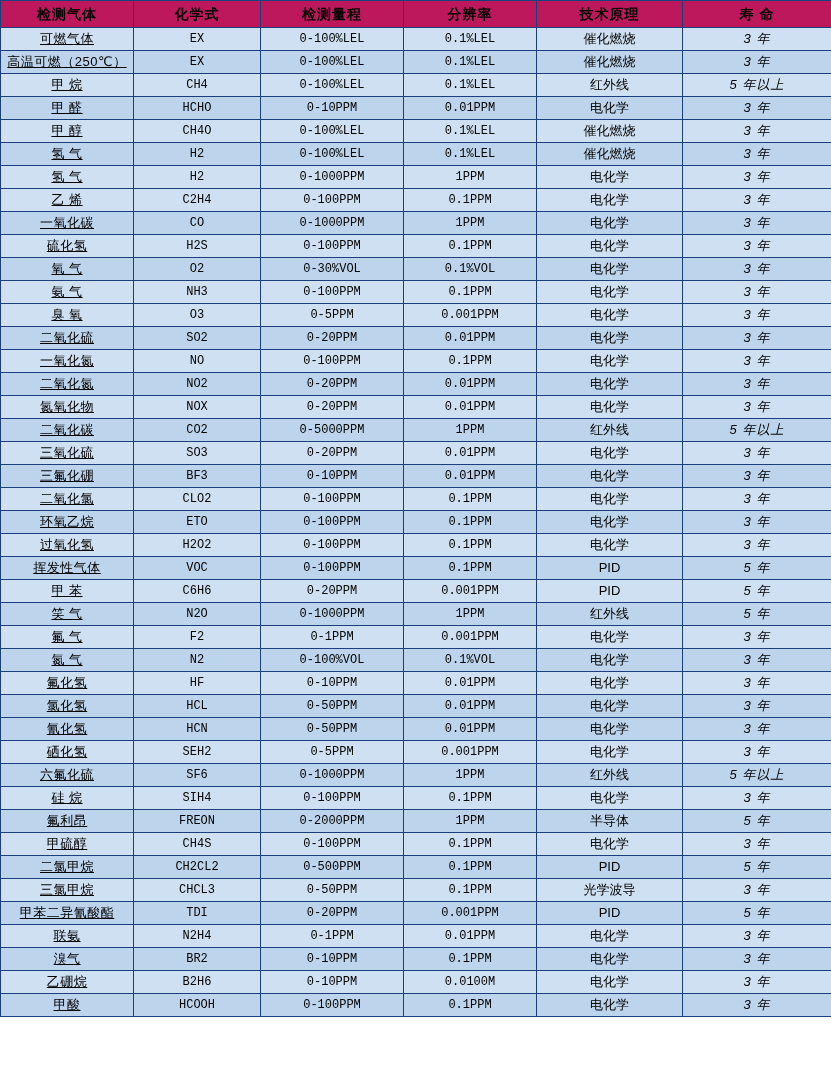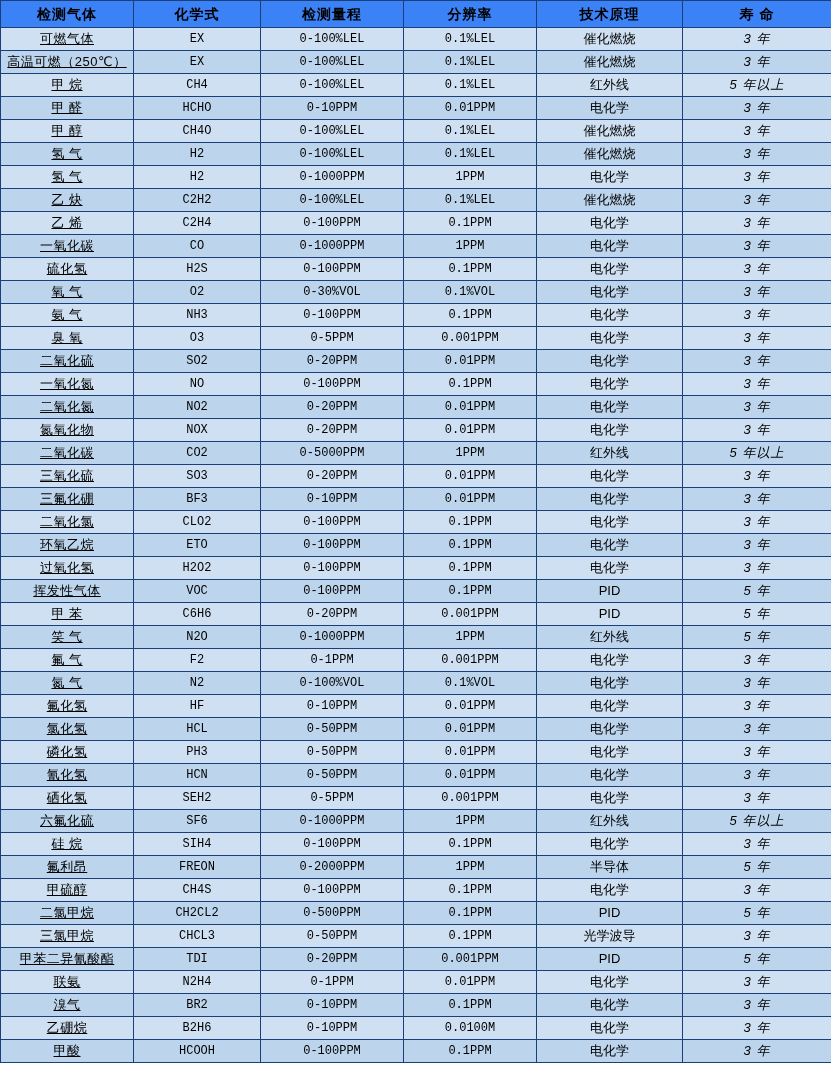--- a/index.html
+++ b/index.html
@@ -22,21 +22,21 @@
     vertical-align: middle;
     font-size: 13px;
     color: #000000;
     padding: 0;
     height: 22px;
     line-height: 22px;
     overflow: hidden;
     white-space: nowrap;
   }
   #gas-table thead th {
-    background: #3b82f6;
+    background: #be185d;
     font-weight: bold;
     font-size: 14px;
     height: 26px;
     line-height: 26px;
     letter-spacing: 1px;
   }
   #gas-table tbody tr.odd td {
     background: #cfe0f2;
   }
   #gas-table tbody tr.even td {
@@ -135,28 +135,20 @@
         <td class="c5">3 年</td>
       </tr>
       <tr class="odd">
         <td class="c0">氢 气</td>
         <td class="c1">H2</td>
         <td class="c2">0-1000PPM</td>
         <td class="c3">1PPM</td>
         <td class="c4">电化学</td>
         <td class="c5">3 年</td>
       </tr>
-      <tr class="even">
-        <td class="c0">乙 炔</td>
-        <td class="c1">C2H2</td>
-        <td class="c2">0-100%LEL</td>
-        <td class="c3">0.1%LEL</td>
-        <td class="c4">催化燃烧</td>
-        <td class="c5">3 年</td>
-      </tr>
       <tr class="odd">
         <td class="c0">乙 烯</td>
         <td class="c1">C2H4</td>
         <td class="c2">0-100PPM</td>
         <td class="c3">0.1PPM</td>
         <td class="c4">电化学</td>
         <td class="c5">3 年</td>
       </tr>
       <tr class="even">
         <td class="c0">一氧化碳</td>
@@ -327,28 +319,20 @@
         <td class="c5">3 年</td>
       </tr>
       <tr class="even">
         <td class="c0">氯化氢</td>
         <td class="c1">HCL</td>
         <td class="c2">0-50PPM</td>
         <td class="c3">0.01PPM</td>
         <td class="c4">电化学</td>
         <td class="c5">3 年</td>
       </tr>
-      <tr class="odd">
-        <td class="c0">磷化氢</td>
-        <td class="c1">PH3</td>
-        <td class="c2">0-50PPM</td>
-        <td class="c3">0.01PPM</td>
-        <td class="c4">电化学</td>
-        <td class="c5">3 年</td>
-      </tr>
       <tr class="even">
         <td class="c0">氰化氢</td>
         <td class="c1">HCN</td>
         <td class="c2">0-50PPM</td>
         <td class="c3">0.01PPM</td>
         <td class="c4">电化学</td>
         <td class="c5">3 年</td>
       </tr>
       <tr class="odd">
         <td class="c0">硒化氢</td>

